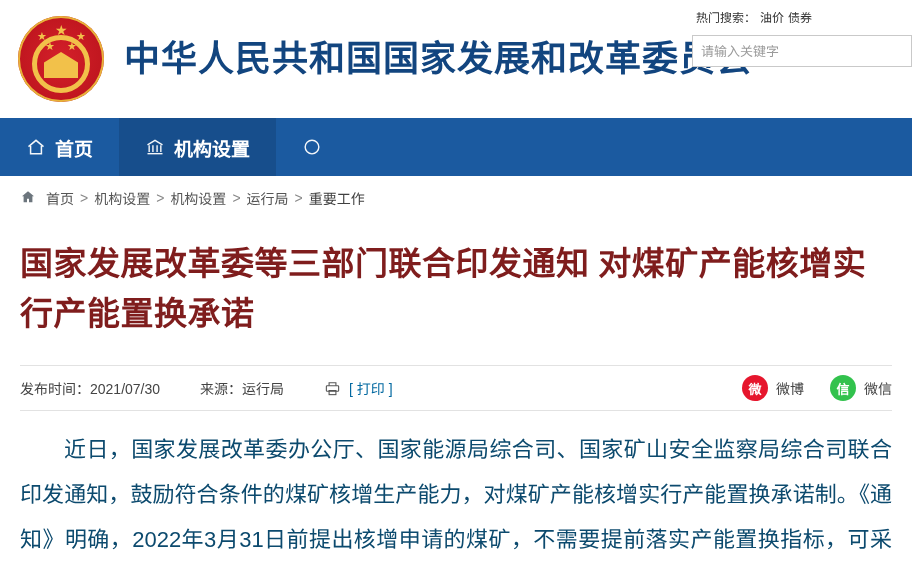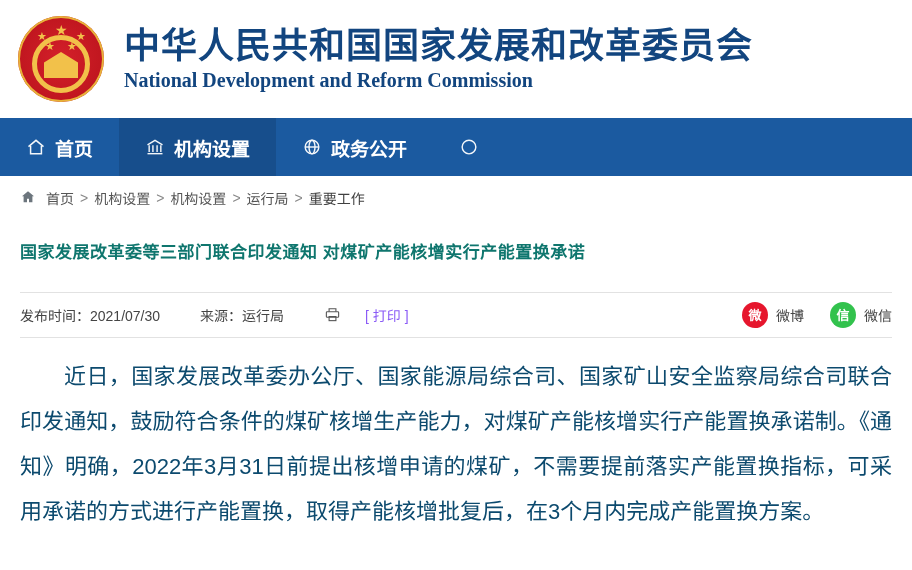--- a/index.html
+++ b/index.html
@@ -178,46 +178,47 @@
   }
   .breadcrumb .sep { color: #888; }
   .breadcrumb .current { color: #404040; }
 
   
   .content {
     padding: 0 20px;
     box-sizing: border-box;
   }
   .article-title {
-    font-size: 17px;
+    font-size: 33px;
     font-weight: bold;
-    color: #0f766e;
+    color: #7f1d1d;
     line-height: 1.5;
     margin: 20px 0 26px 0;
     letter-spacing: .5px;
+    font-family: Liberation Serif, serif;
   }
   .divider {
     border-top: 1px solid #e2e2e2;
     margin: 0 0 0 0;
   }
   .meta-row {
     display: flex;
     align-items: center;
     height: 44px;
     font-size: 14px;
     color: #444;
     position: relative;
   }
   .meta-item { margin-right: 40px; white-space: nowrap; }
   .meta-item .val { color: #444; }
   .print-wrap {
     display: flex;
     align-items: center;
-    gap: 24px;
-    color: #8b5cf6;
+    gap: 8px;
+    color: #0369a1;
     cursor: pointer;
   }
   .printer-icon { display: inline-block; width: 17px; height: 15px; }
 
   .share-wrap {
     position: absolute;
     right: 0;
     display: flex;
     align-items: center;
     gap: 26px;
@@ -259,23 +260,30 @@
       <span class="star s1">★</span>
       <span class="star s2">★</span>
       <span class="star s3">★</span>
       <span class="star s4">★</span>
     </div>
     <div class="gear"></div>
   </div>
 
   <div class="site-title-wrap">
     <div class="site-title-cn">中华人民共和国国家发展和改革委员会</div>
-    <div class="site-title-en">National Development and Reform Commission</div>
-  </div>
-
+  </div>
+
+  <div class="search-area">
+    <div class="hot-search">
+      <span class="label">热门搜索：</span><a class="kw">油价</a><a class="kw">债券</a>
+    </div>
+    <div class="search-box">
+      <input type="text" placeholder="请输入关键字" style="">
+    </div>
+  </div>
 </div>
 
 <div class="main-nav">
 
   <div class="nav-item">
     <span class="nav-icon">
       <svg viewBox="0 0 24 24" width="20" height="20" fill="none" stroke="#ffffff" stroke-width="1.8">
         <path d="M3 11.5 12 4l9 7.5"></path>
           <path d="M5.5 10.5V20h13v-9.5"></path>
       </svg>
@@ -288,30 +296,20 @@
       <svg viewBox="0 0 24 24" width="20" height="20" fill="none" stroke="#ffffff" stroke-width="1.7">
         <path d="M3 9.5 12 4l9 5.5"></path>
           <path d="M5 10v8M9.5 10v8M14.5 10v8M19 10v8"></path>
           <path d="M3 20h18"></path>
       </svg>
     </span>
     <span>机构设置</span>
   </div>
 
 
-  <div class="nav-item">
-    <span class="nav-icon">
-      <svg viewBox="0 0 24 24" width="20" height="20" fill="none" stroke="#ffffff" stroke-width="1.7">
-        <circle cx="12" cy="12" r="8.2"></circle>
-          <ellipse cx="12" cy="12" rx="3.6" ry="8.2"></ellipse>
-          <path d="M4 12h16"></path>
-      </svg>
-    </span>
-    <span>政务公开</span>
-  </div>
 
 
   <div class="nav-item">
     <span class="nav-icon">
       <svg viewBox="0 0 24 24" width="20" height="20" fill="none" stroke="#ffffff" stroke-width="1.7">
         <circle cx="12" cy="12" r="8.2"></circle>
       </svg>
     </span>
     <span></span>
   </div>

